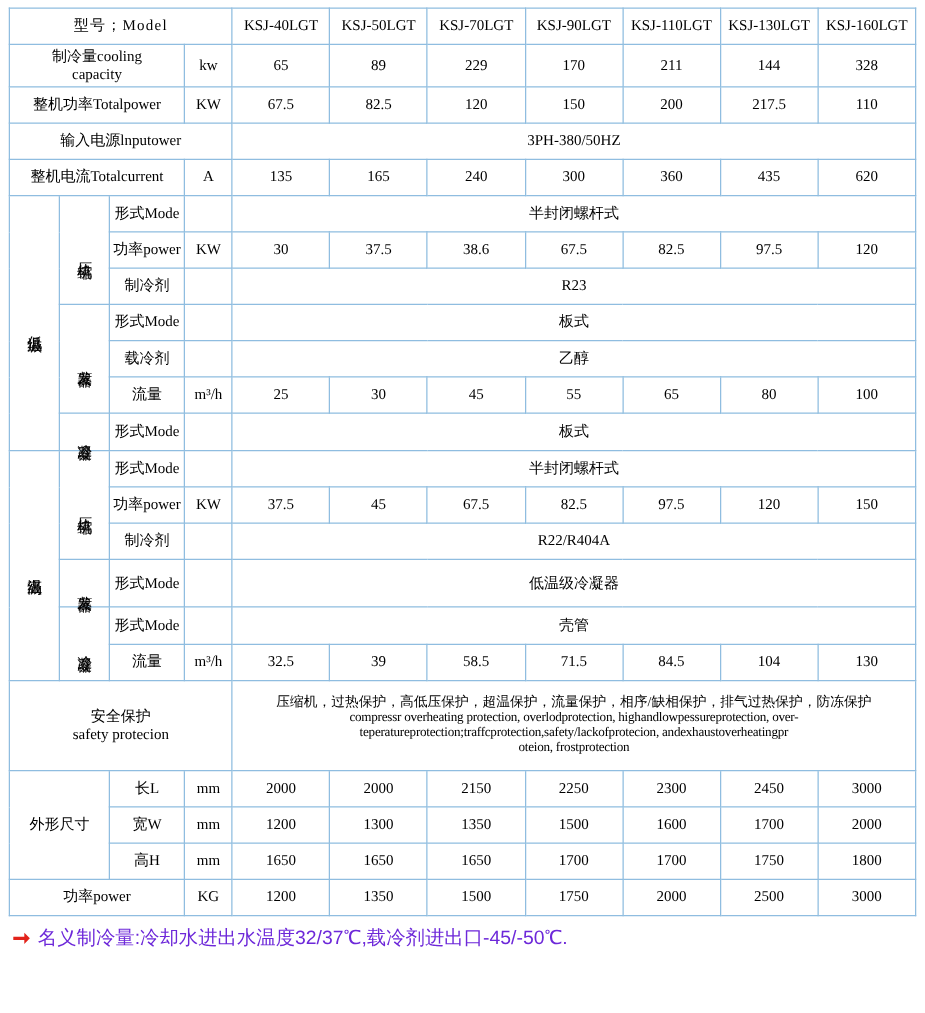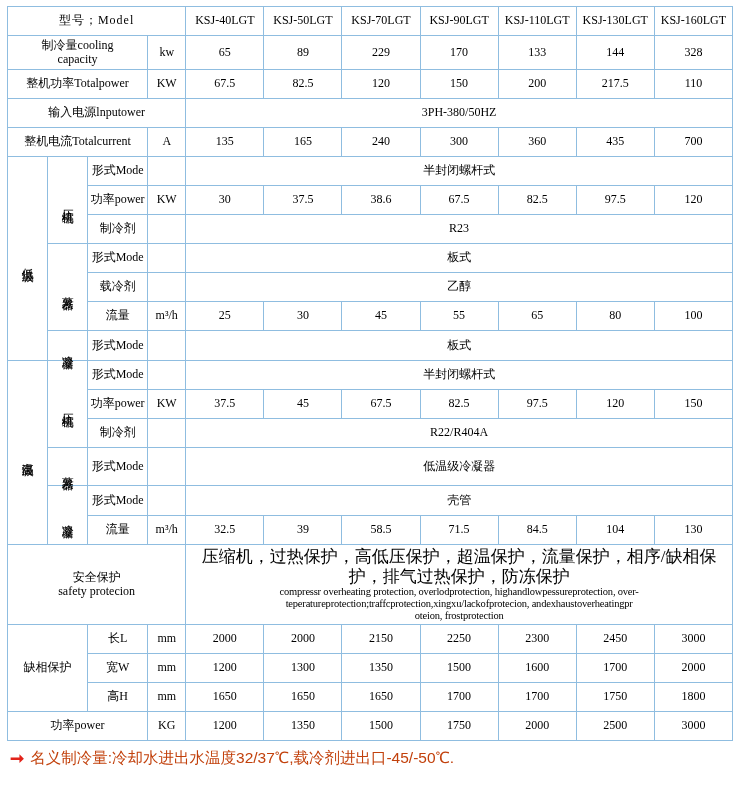--- a/index.html
+++ b/index.html
@@ -63,37 +63,37 @@
   td.wide{
     background:#ffffff;
     margin-top:33px;
   }
   td.safety{
     font-size:11px;
     line-height:1.45;
     text-align:center;
     padding:3px 6px;
   }
-  td.safety .cn{font-size:17px;}
+  td.safety .cn{font-size:11px;}
   td.safety .en{font-size:10.5px;letter-spacing:-0.2px;}
   .footer{
     margin:7px 0 0 10px;
     display:flex;
     align-items:center;
     gap:6px;
   }
   .arrow{
     display:inline-block;
     color:#e2231a;
     font-size:17px;
     line-height:1;
     font-weight:bold;
   }
   .footer-text{
-    color:#c2410c;
+    color:#6d28d9;
     font-size:15.5px;
     font-family:"Liberation Sans", sans-serif;
     letter-spacing:0px;
   }
 </style>
 </head>
 <body>
 
 <div class="wrap">
 
@@ -127,21 +127,21 @@
     <tr style="height:34px">
       <td class="lbl" colspan="3">
         <div>制冷量cooling</div>
         <div>capacity</div>
       </td>
       <td class="unit">kw</td>
       <td>65</td>
       <td>89</td>
       <td>229</td>
       <td>170</td>
-      <td>133</td>
+      <td>211</td>
       <td>144</td>
       <td>328</td>
     </tr>
 
     <tr>
       <td class="lbl" colspan="3">整机功率Totalpower</td>
       <td class="unit">KW</td>
       <td>67.5</td>
       <td>82.5</td>
       <td>120</td>
@@ -158,21 +158,21 @@
 
     <tr>
       <td class="lbl" colspan="3">整机电流Totalcurrent</td>
       <td class="unit">A</td>
       <td>135</td>
       <td>165</td>
       <td>240</td>
       <td>300</td>
       <td>360</td>
       <td>435</td>
-      <td>700</td>
+      <td>620</td>
     </tr>
 
     <tr>
       <td class="vert" rowspan="7"><span class="vtxt">低温级</span></td>
       <td class="vert" rowspan="3"><span class="vtxt">压缩机</span></td>
       <td class="lbl">形式Mode</td>
       <td class="unit"></td>
       <td class="wide" colspan="7">半封闭螺杆式</td>
     </tr>
     <tr>
@@ -272,27 +272,27 @@
     </tr>
 
     <tr style="height:72px">
       <td class="lbl" colspan="4">
         <div>安全保护</div>
         <div>safety protecion</div>
       </td>
       <td class="safety" colspan="7">
         <div class="cn">压缩机，过热保护，高低压保护，超温保护，流量保护，相序/缺相保护，排气过热保护，防冻保护</div>
         <div class="en">compressr overheating protection, overlodprotection, highandlowpessureprotection, over-</div>
-        <div class="en">teperatureprotection;traffcprotection,xingxu/lackofprotecion, andexhaustoverheatingpr</div>
+        <div class="en">teperatureprotection;traffcprotection,safety/lackofprotecion, andexhaustoverheatingpr</div>
         <div class="en">oteion,    frostprotection</div>
       </td>
     </tr>
 
     <tr>
-      <td class="vert" rowspan="3" style="width:auto" colspan="2"><span>缺相保护</span></td>
+      <td class="vert" rowspan="3" style="width:auto" colspan="2"><span>外形尺寸</span></td>
       <td class="lbl">长L</td>
       <td class="unit">mm</td>
       <td>2000</td>
       <td>2000</td>
       <td>2150</td>
       <td>2250</td>
       <td>2300</td>
       <td>2450</td>
       <td>3000</td>
     </tr>

